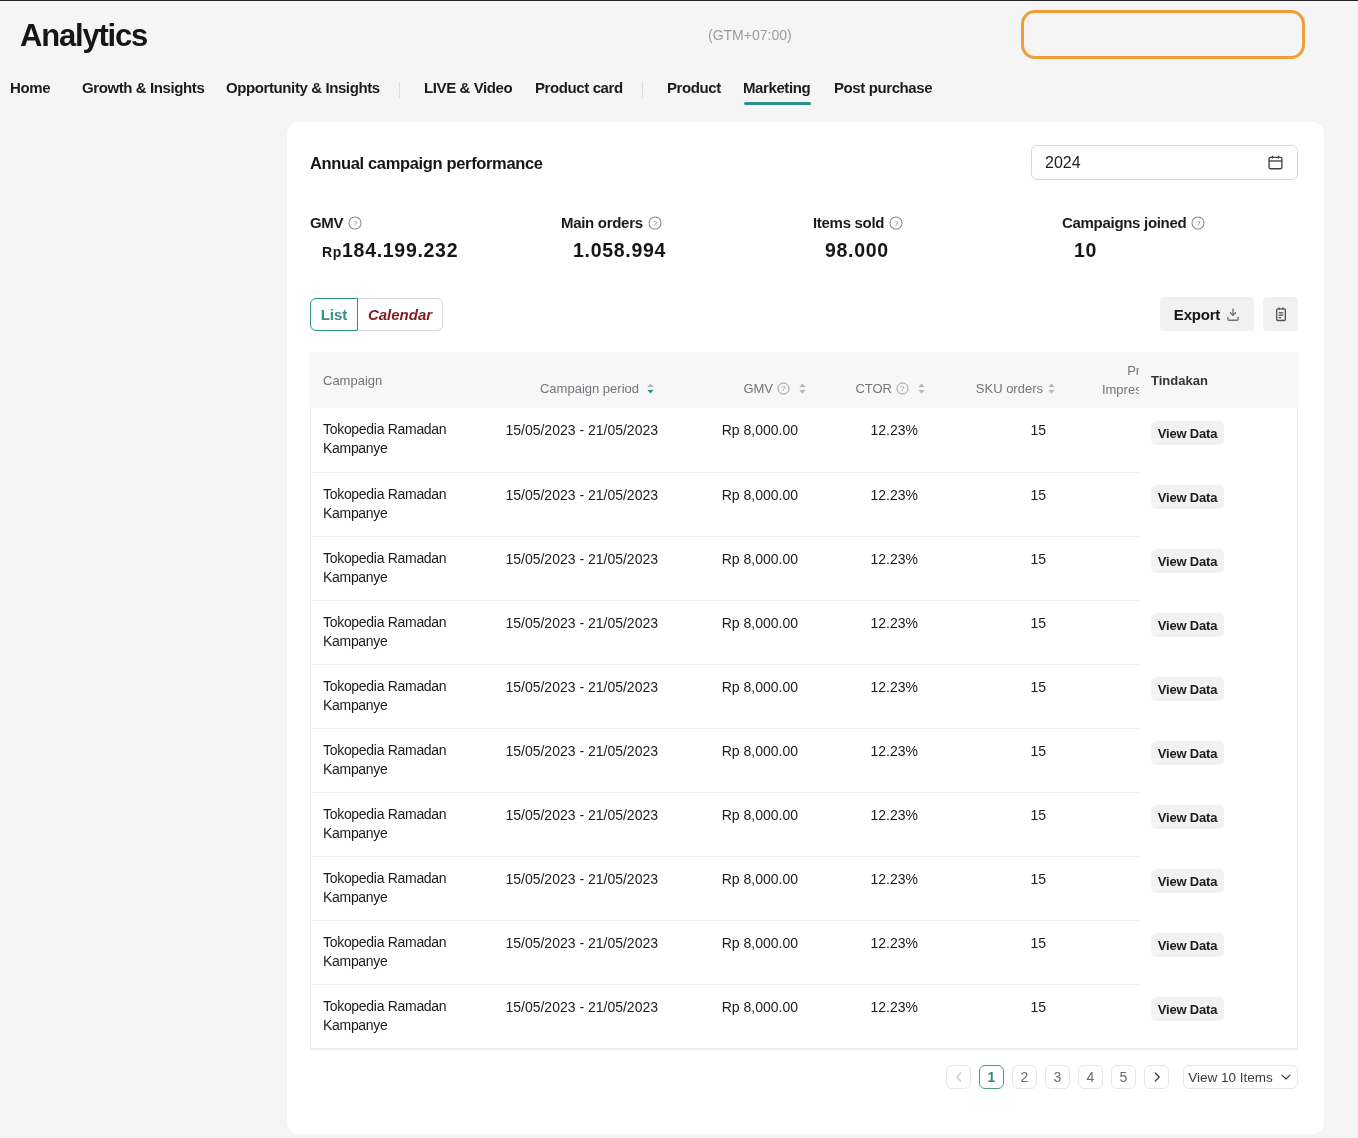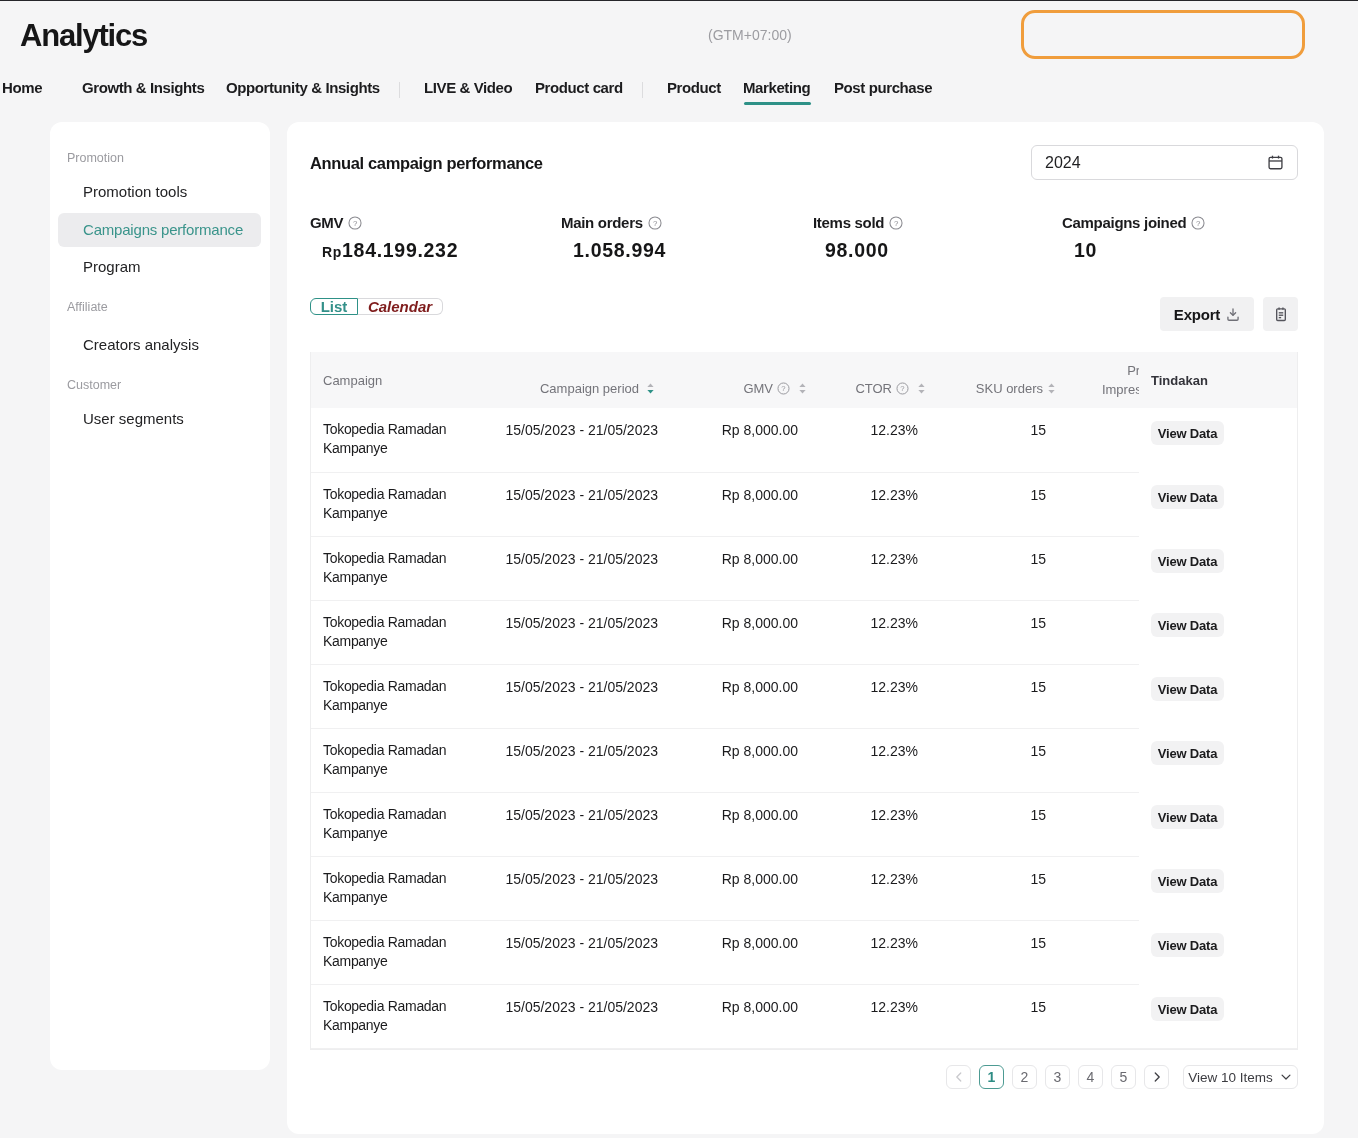--- a/index.html
+++ b/index.html
@@ -42,21 +42,21 @@
 .yearbox { left:1031px; top:145px; width:267px; height:35px; border:1px solid #d9d9dc; border-radius:6px; background:#fff; display:flex; align-items:center; padding:0 13px; font-size:16px; color:#1f1f21; }
 .yearbox svg { margin-left:auto; }
 
 
 .stat { position:absolute; top:214px; }
 .stat .lab { font-size:15px; font-weight:700; color:#1b1b1d; display:flex; align-items:center; gap:5px; letter-spacing:-0.3px; line-height:18px; }
 .stat .val { margin-top:8px; font-size:19.5px; font-weight:700; color:#161617; line-height:20px; letter-spacing:0.7px;margin-left:12px; }
 .stat .val .rp { font-size:14px; }
 
 
-.seg { left:310px; top:298px; height:17px; display:flex; }
+.seg { left:310px; top:298px; height:33px; display:flex; }
 .seg .a { border:1.5px solid #2e9187; color:#339089; border-radius:6px 0 0 6px; width:48px; z-index:2; }
 .seg .b { border:1px solid #d9d9dc; border-left:none; color:#7f1d1d; border-radius:0 6px 6px 0; width:85px;font-style:italic; }
 .seg > div { display:flex; align-items:center; justify-content:center; font-size:15px; font-weight:600; background:#fff; }
 
 .exportbtn { left:1160px; top:297px; width:94px; height:34px; background:#f1f1f2; border-radius:4px; display:flex; align-items:center; justify-content:center; gap:6px; font-size:15px; font-weight:700; color:#161618; letter-spacing:-0.2px; }
 .iconbtn { left:1263px; top:297px; width:35px; height:34px; background:#f1f1f2; border-radius:4px; display:flex; align-items:center; justify-content:center; }
 
 
 .tablewrap { left:310px; top:352px; width:988px; overflow-x:auto; scrollbar-width:none; border:1px solid #eeeeef; border-top:none; border-radius:0; }
 .tablewrap::-webkit-scrollbar { display:none; }
@@ -83,45 +83,33 @@
 </head>
 <body>
 <div class="page">
   <div class="abs" style="left:0;top:0;width:1358px;height:1px;background:#26262a;"></div>
   <h1 class="abs">Analytics</h1>
 
   <div class="abs gtm">(GTM+07:00)</div>
   <div class="abs ring"></div>
 
   <div class="abs nav">
-    <span class="item" style="left:2px">Home</span>
+    <span class="item" style="left:10px">Home</span>
     <span class="item" style="left:82px">Growth &amp; Insights</span>
     <span class="item" style="left:226px">Opportunity &amp; Insights</span>
     <span class="vdiv" style="left:399px"></span>
     <span class="item" style="left:424px">LIVE &amp; Video</span>
     <span class="item" style="left:535px">Product card</span>
     <span class="vdiv" style="left:642px"></span>
     <span class="item" style="left:667px">Product</span>
     <span class="item" style="left:743px">Marketing</span>
     <span class="item" style="left:834px">Post purchase</span>
   </div>
   <div class="underline"></div>
 
-  <div class="abs sidebar">
-    <div class="side-label" style="top:29px">Promotion</div>
-    <div class="side-item" style="top:61px">Promotion tools</div>
-    <div class="side-sel" style="top:91px">
-        <span>Campaigns performance</span>
-      </div>
-    <div class="side-item" style="top:136px">Program</div>
-    <div class="side-label" style="top:178px">Affiliate</div>
-    <div class="side-item" style="top:214px">Creators analysis</div>
-    <div class="side-label" style="top:256px">Customer</div>
-    <div class="side-item" style="top:288px">User segments</div>
-  </div>
 
   <div class="abs maincard"></div>
 
   <div class="abs mc-title">Annual campaign performance</div>
   <div class="abs yearbox">
       <span>2024</span>
     <svg width="17" height="17" viewBox="0 0 18 18" fill="none" stroke="#3f3f44" stroke-width="1.4">
       <rect x="2.2" y="3.6" width="13.6" height="12" rx="1.5"></rect>
       <line x1="2.2" y1="7.4" x2="15.8" y2="7.4"></line>
       <line x1="5.8" y1="1.8" x2="5.8" y2="4.8"></line>

